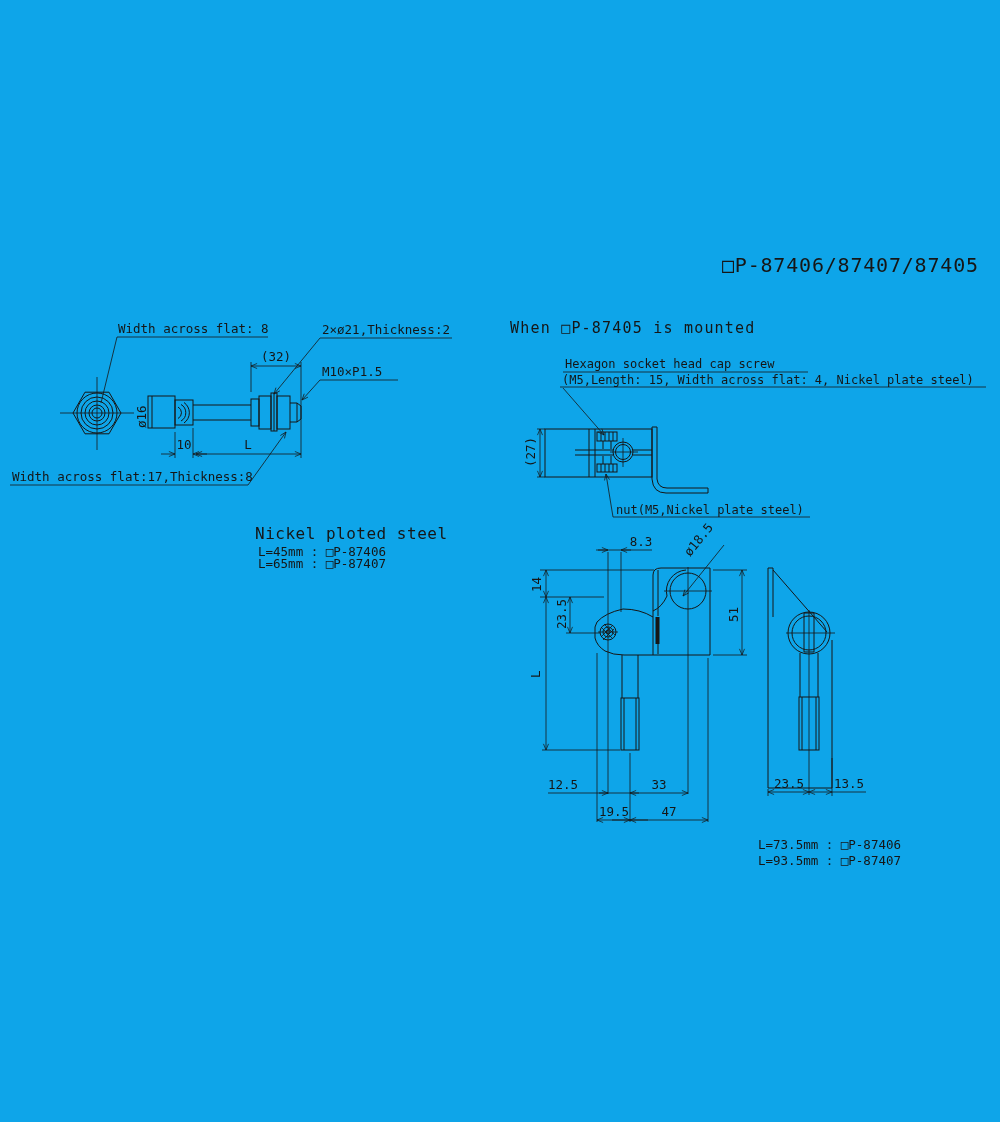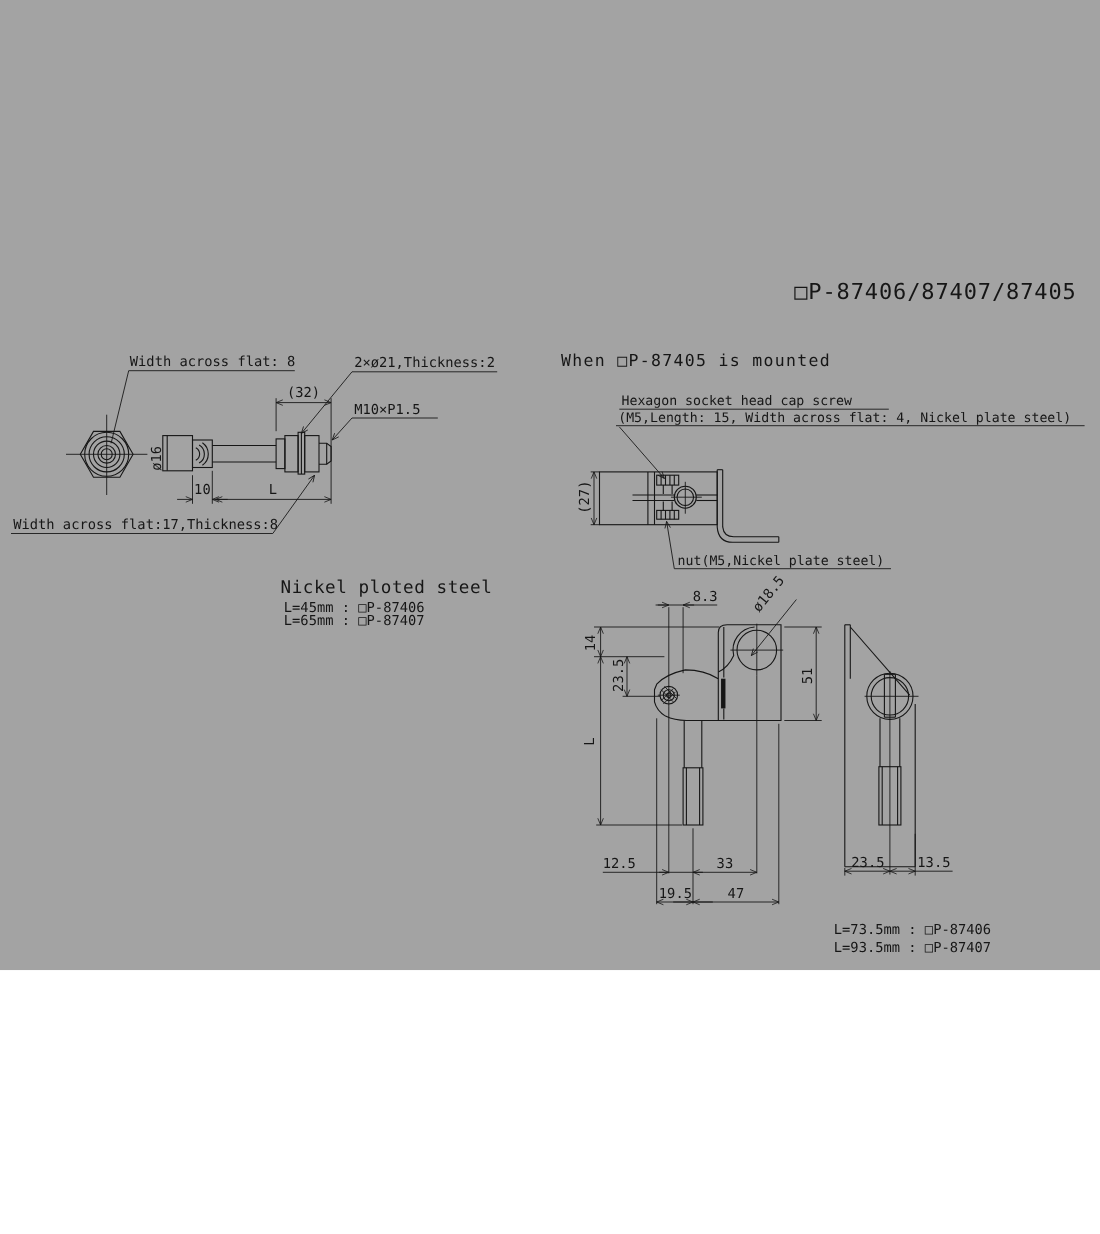--- a/index.html
+++ b/index.html
@@ -1,16 +1,16 @@
 <!DOCTYPE html>
 <html><head>
 <meta charset="utf-8">
 <style>
   html,body{margin:0;padding:0;background:#fff;}
-  .sheet{position:relative;width:1000px;height:882px;background:#a3a3a3;overflow:hidden;}
+  .sheet{position:relative;width:1000px;height:1122px;background:#0ea5e9;overflow:hidden;}
   svg{position:absolute;left:0;top:0;}
   text{font-family:"DejaVu Sans Mono","Liberation Mono",monospace;fill:#161616;}
   .s{stroke:#161616;stroke-width:1;fill:none;}
   .d{stroke:#161616;stroke-width:.8;fill:none;}
   .t12{font-size:12.5px;}
   .t12n{font-size:12px;}
   .t15{font-size:15px;letter-spacing:1.2px;}
   .t16{font-size:16px;letter-spacing:.5px;}
   .t20{font-size:20px;letter-spacing:.8px;}
   .mid{text-anchor:middle;}

